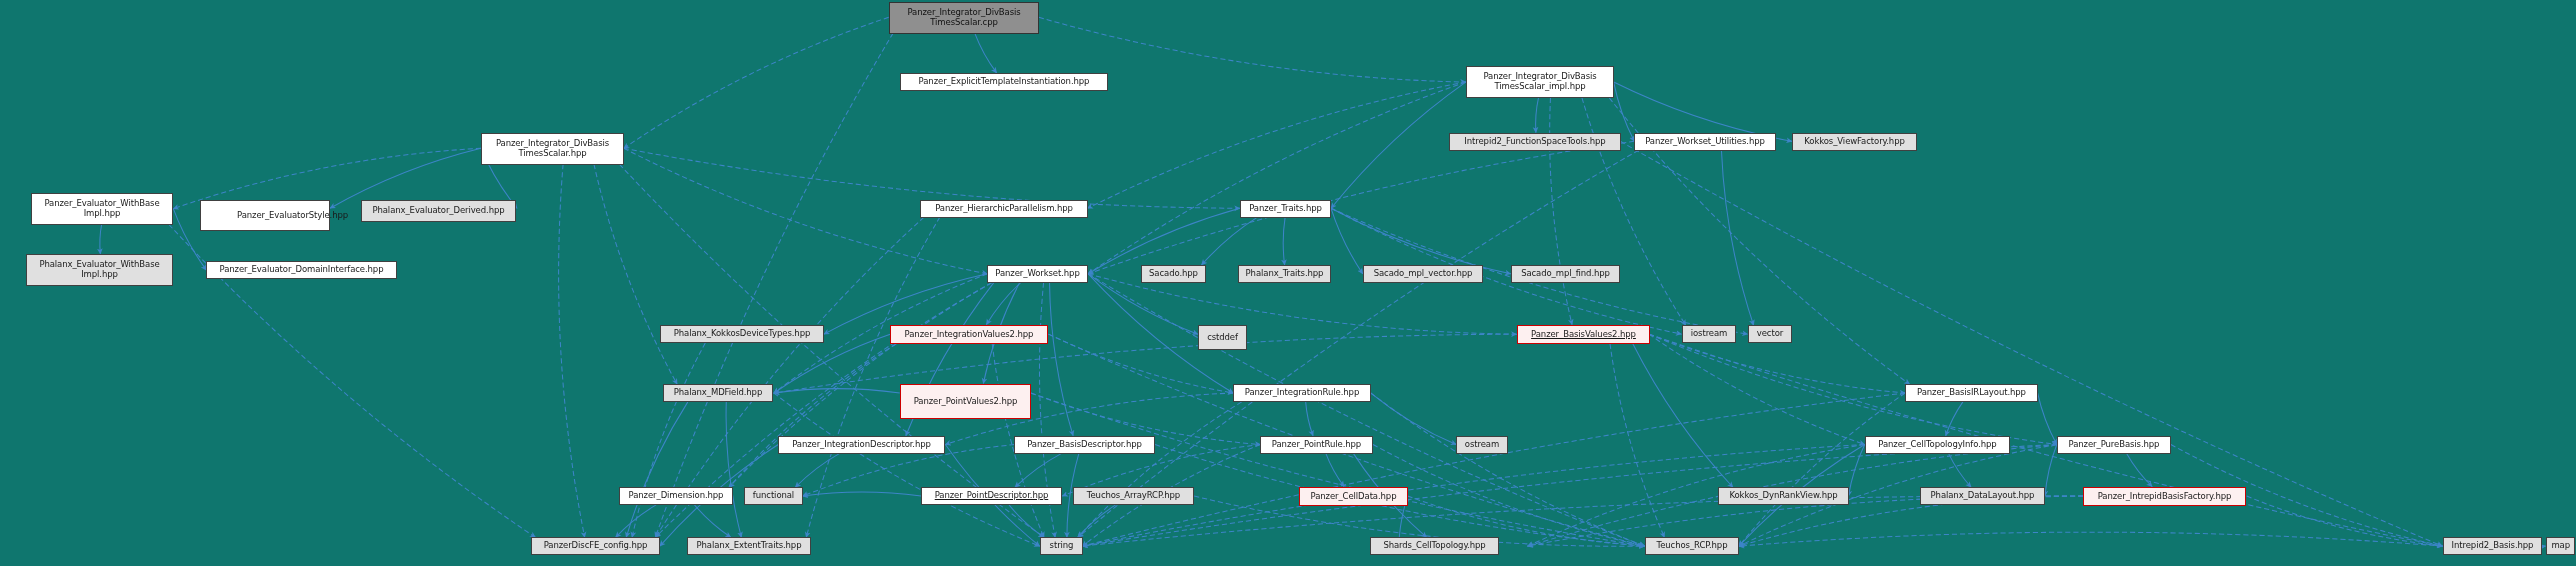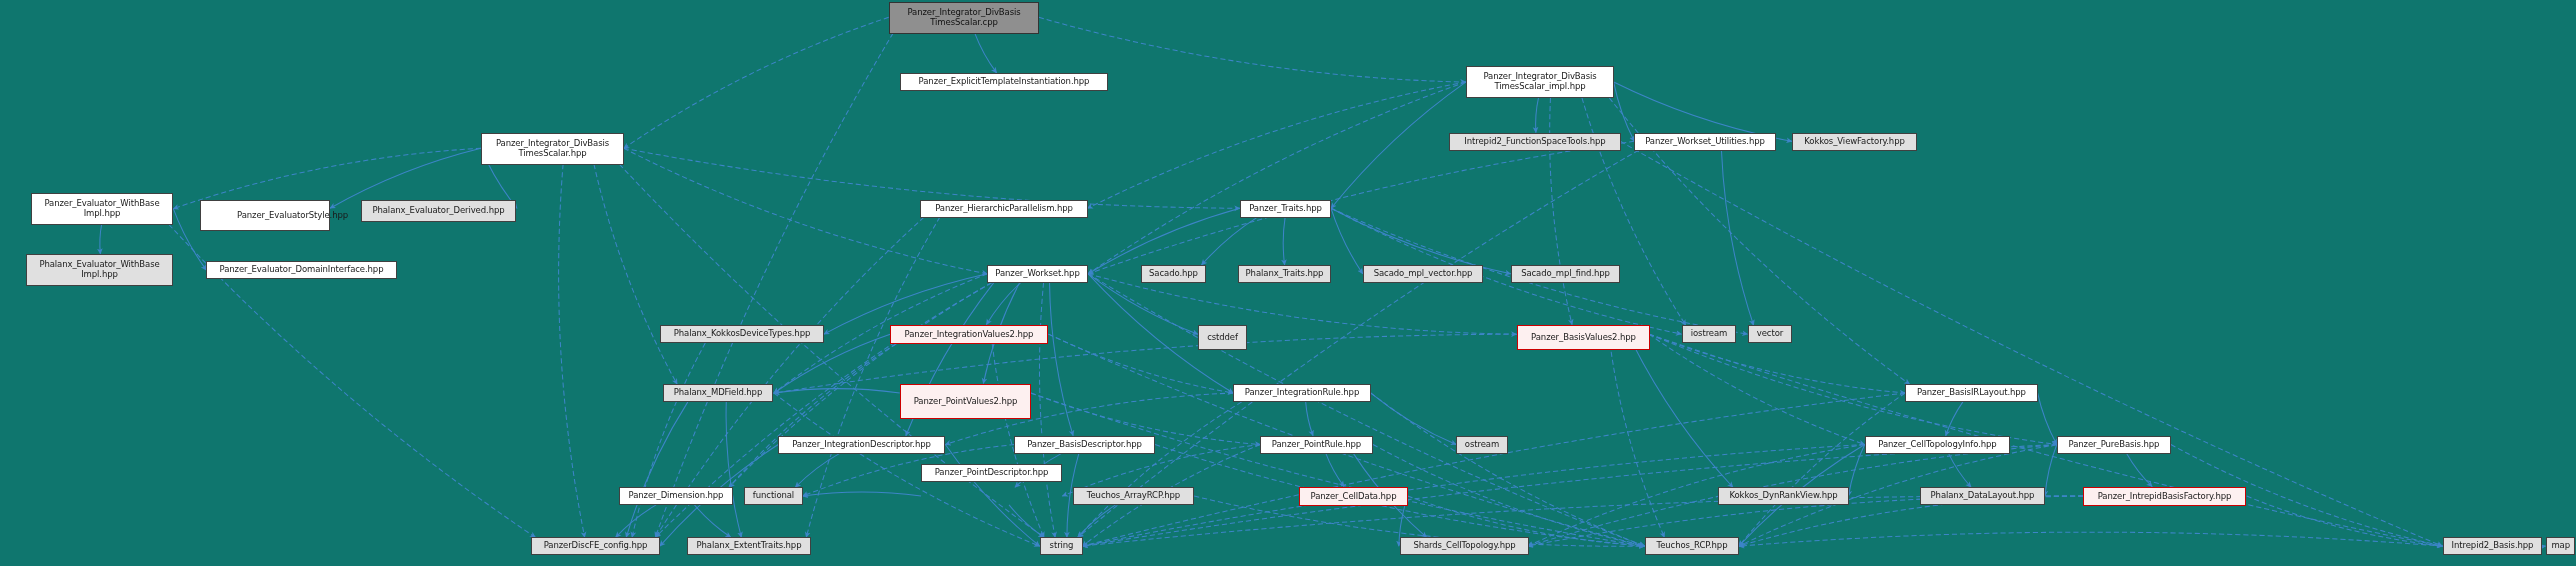--- a/index.html
+++ b/index.html
@@ -176,43 +176,43 @@
 Impl.hpp</span></div>
       <div class="node" style="left: 206px; top: 261px; width: 191px; height: 17.7px;"><span>Panzer_Evaluator_DomainInterface.hpp</span></div>
       <div class="node" style="left: 987px; top: 265px; width: 101px; height: 17.7px;"><span>Panzer_Workset.hpp</span></div>
       <div class="node sys" style="left: 1141px; top: 265px; width: 65px; height: 17.7px;"><span>Sacado.hpp</span></div>
       <div class="node sys" style="left: 1238px; top: 265px; width: 93px; height: 17.7px;"><span>Phalanx_Traits.hpp</span></div>
       <div class="node sys" style="left: 1363px; top: 265px; width: 120px; height: 17.7px;"><span>Sacado_mpl_vector.hpp</span></div>
       <div class="node sys" style="left: 1511px; top: 265px; width: 109px; height: 17.7px;"><span>Sacado_mpl_find.hpp</span></div>
       <div class="node sys" style="left: 660px; top: 325px; width: 164px; height: 17.7px;"><span>Phalanx_KokkosDeviceTypes.hpp</span></div>
       <div class="node red" style="left: 890px; top: 325px; width: 158px; height: 19px;"><span>Panzer_IntegrationValues2.hpp</span></div>
       <div class="node sys" style="left: 1198px; top: 325px; width: 49px; height: 25px;"><span>cstddef</span></div>
-      <div class="node red" style="left: 1517px; top: 325px; width: 133px; height: 25px;"><span>Panzer_BasisValues2.hpp</span></div>
+      <div class="node red" style="left: 1517px; top: 325px; width: 133px; height: 19px; text-decoration: underline;"><span>Panzer_BasisValues2.hpp</span></div>
       <div class="node sys" style="left: 1682px; top: 325px; width: 54px; height: 17.7px;"><span>iostream</span></div>
       <div class="node sys" style="left: 1748px; top: 325px; width: 44px; height: 17.7px;"><span>vector</span></div>
       <div class="node sys" style="left: 663px; top: 384px; width: 110px; height: 17.7px;"><span>Phalanx_MDField.hpp</span></div>
       <div class="node red" style="left: 900px; top: 384px; width: 131px; height: 35px;"><span>Panzer_PointValues2.hpp</span></div>
       <div class="node" style="left: 1233px; top: 384px; width: 138px; height: 17.7px;"><span>Panzer_IntegrationRule.hpp</span></div>
       <div class="node" style="left: 1905px; top: 384px; width: 133px; height: 17.7px;"><span>Panzer_BasisIRLayout.hpp</span></div>
       <div class="node" style="left: 778px; top: 436px; width: 167px; height: 17.7px;"><span>Panzer_IntegrationDescriptor.hpp</span></div>
       <div class="node" style="left: 1014px; top: 436px; width: 141px; height: 17.7px;"><span>Panzer_BasisDescriptor.hpp</span></div>
       <div class="node" style="left: 1260px; top: 436px; width: 113px; height: 17.7px;"><span>Panzer_PointRule.hpp</span></div>
       <div class="node sys" style="left: 1456px; top: 436px; width: 52px; height: 17.7px;"><span>ostream</span></div>
       <div class="node" style="left: 1865px; top: 436px; width: 145px; height: 17.7px;"><span>Panzer_CellTopologyInfo.hpp</span></div>
       <div class="node" style="left: 2057px; top: 436px; width: 114px; height: 17.7px;"><span>Panzer_PureBasis.hpp</span></div>
       <div class="node" style="left: 619px; top: 487px; width: 114px; height: 17.7px;"><span>Panzer_Dimension.hpp</span></div>
       <div class="node sys" style="left: 744px; top: 487px; width: 59px; height: 17.7px;"><span>functional</span></div>
-      <div class="node" style="left: 921px; top: 464px; width: 141px; height: 17.7px;"><span>Panzer_PointDescriptor.hpp</span></div>
+      <div class="node" style="left: 921px; top: 487px; width: 141px; height: 17.7px; text-decoration: underline;"><span>Panzer_PointDescriptor.hpp</span></div>
       <div class="node sys" style="left: 1073px; top: 487px; width: 121px; height: 17.7px;"><span>Teuchos_ArrayRCP.hpp</span></div>
       <div class="node red" style="left: 1299px; top: 487px; width: 109px; height: 19px;"><span>Panzer_CellData.hpp</span></div>
       <div class="node sys" style="left: 1718px; top: 487px; width: 131px; height: 17.7px;"><span>Kokkos_DynRankView.hpp</span></div>
       <div class="node sys" style="left: 1920px; top: 487px; width: 125px; height: 17.7px;"><span>Phalanx_DataLayout.hpp</span></div>
       <div class="node red" style="left: 2083px; top: 487px; width: 163px; height: 19px;"><span>Panzer_IntrepidBasisFactory.hpp</span></div>
       <div class="node sys" style="left: 531px; top: 537px; width: 129px; height: 17.7px;"><span>PanzerDiscFE_config.hpp</span></div>
       <div class="node sys" style="left: 687px; top: 537px; width: 124px; height: 17.7px;"><span>Phalanx_ExtentTraits.hpp</span></div>
       <div class="node sys" style="left: 1040px; top: 537px; width: 43px; height: 17.7px;"><span>string</span></div>
-      <div class="node sys" style="left: 1400px; top: 537px; width: 129px; height: 17.7px;"><span>Shards_CellTopology.hpp</span></div>
+      <div class="node sys" style="left: 1370px; top: 537px; width: 129px; height: 17.7px;"><span>Shards_CellTopology.hpp</span></div>
       <div class="node sys" style="left: 1645px; top: 537px; width: 94px; height: 17.7px;"><span>Teuchos_RCP.hpp</span></div>
       <div class="node sys" style="left: 2443px; top: 537px; width: 99px; height: 17.7px;"><span>Intrepid2_Basis.hpp</span></div>
       <div class="node sys" style="left: 2546px; top: 537px; width: 29.4px; height: 17.7px;"><span>map</span></div>
     </div>
 </div>
 
 
 </body></html>

